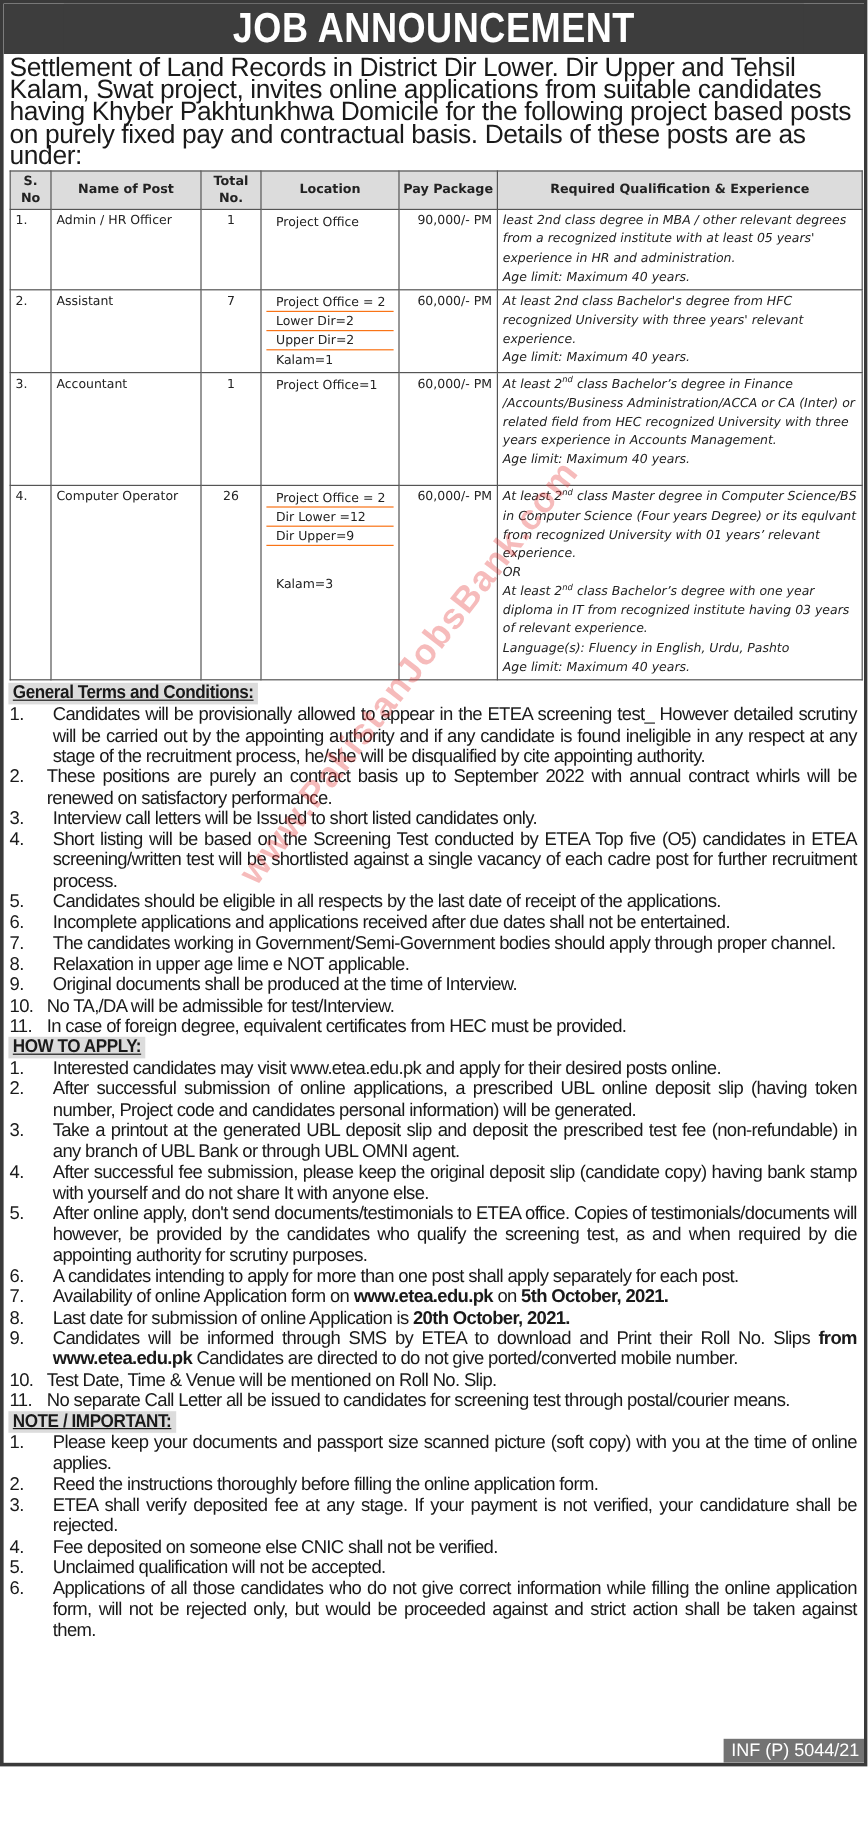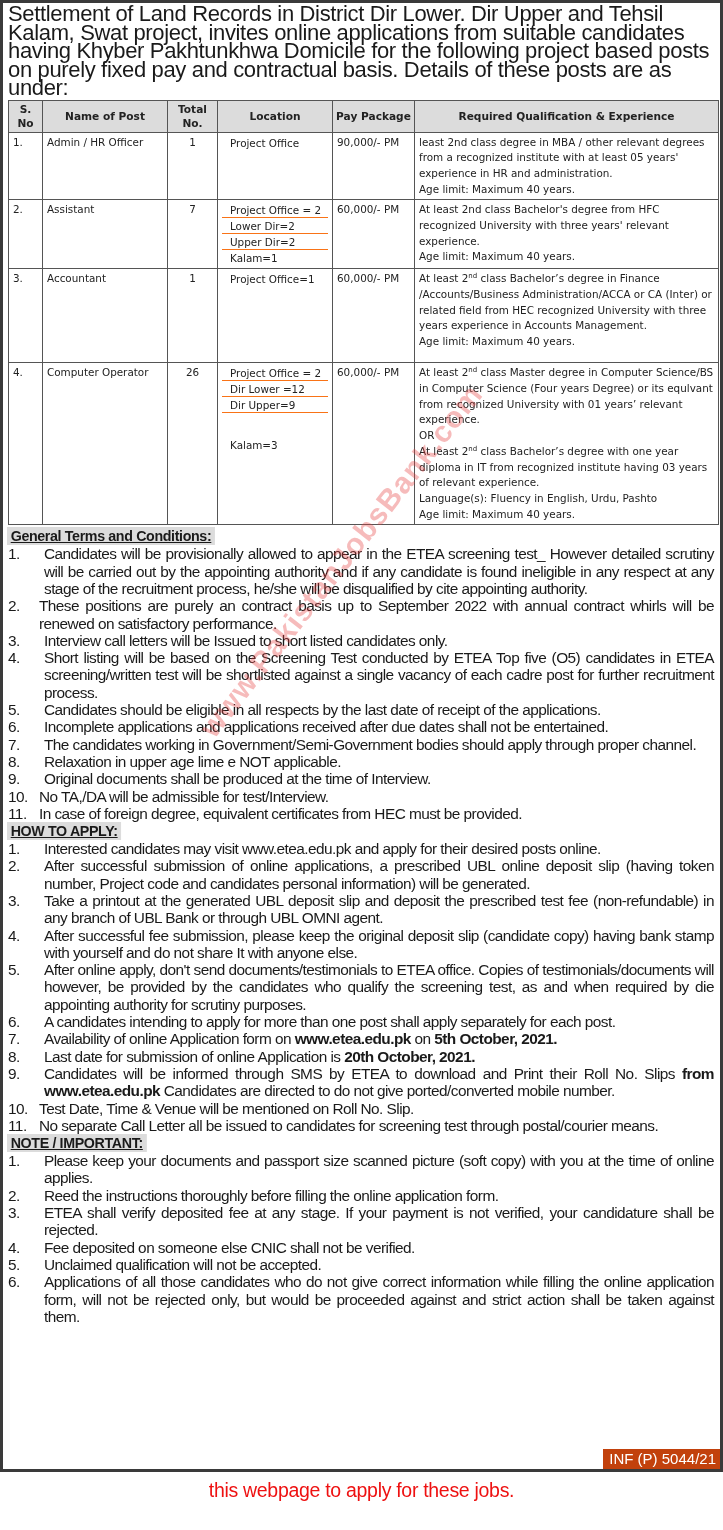--- a/index.html
+++ b/index.html
@@ -30,22 +30,22 @@
   table.posts th {
     background: #dcdcdc; font-weight: bold; text-align: center;
     border: 1px solid #555; font-size: 10.6px; line-height: 14px; padding: 1px 2px;
     height: 32px;
   }
   table.posts td { border: 1px solid #555; vertical-align: top; padding: 2px 4px; line-height: 15.7px; }
   td.c-sno { width: 34px; padding-left: 6px; }
   td.c-name { width: 125px; padding-left: 9px; }
   td.c-total { width: 50px; text-align: center; }
   td.c-loc { width: 115px; padding: 0; }
-  td.c-pay { width: 82px; text-align: left; padding-left: 2px; padding-right: 2px; }
-  td.c-qual { padding-left: 9px; }
+  td.c-pay { width: 82px; text-align: right; padding-left: 2px; padding-right: 2px; }
+  td.c-qual { padding-left: 9px; font-style: italic; }
   .loc-cell { border-bottom: 1px solid #f97316; padding: 1px 6px 0 8px; height: 16px; line-height: 15px; }
   .loc-cell:last-child { border-bottom: none; }
   sup { font-size: 7px; line-height: 0; }
 
   .section-head {
     font-weight: bold; font-size: 15.5px; line-height: 18px; padding-left: 4px;
     text-decoration: underline; background: #dcdcdc; display: inline-block;
     margin-left: 4px; padding-right: 4px; letter-spacing: -0.4px;
     transform: scaleX(0.92); transform-origin: left;
   }
@@ -53,39 +53,42 @@
   ol.terms li {
     display: flex; font-size: 15.4px; line-height: 17.3px; letter-spacing: -0.55px;
     text-align: justify;
   }
   ol.terms li .num { width: 36px; flex-shrink: 0; }
   ol.terms li .num.wide { width: 31px; }
   ol.terms li .txt { flex: 1; }
   b.hl { font-weight: bold; }
 
   .inf-tag {
-    position: absolute; right: 0; bottom: 0; background: #c2410c; color: #fff;
+    position: absolute; right: 0; bottom: 0; background: #737373; color: #fff;
     font-size: 15px; padding: 1px 4px 1px 6px; line-height: 18px;
   }
 
   .watermark {
     position: absolute; left: 190px; top: 720px; color: rgba(230, 60, 60, 0.35);
     font-size: 30px; font-weight: bold; transform: rotate(-52deg);
     transform-origin: left top; white-space: nowrap; pointer-events: none; letter-spacing: 1px;
   }
 
   .footer-note {
     position: absolute; top: 1478px; left: 0; width: 723px; text-align: center;
     color: #ee1111; font-size: 19.5px; line-height: 24px; letter-spacing: -0.3px;
   }
 </style>
 </head>
 <body>
 
 <div class="ad">
+  <div class="title-wrap">
+    <div class="title-bar">JOB ANNOUNCEMENT</div>
+  </div>
 
   <p class="intro">Settlement of Land Records in District  Dir Lower. Dir Upper and Tehsil Kalam, Swat project, invites online applications from suitable candidates having Khyber Pakhtunkhwa Domicile for the following project based posts on purely fixed pay and contractual basis. Details of these posts are as under:</p>
 
   <table class="posts">
     <thead>
       <tr>
         <th>S. No</th>
         <th>Name of Post</th>
         <th>Total No.</th>
         <th>Location</th>
@@ -286,14 +289,13 @@
           <span class="txt">Applications of all those candidates who do not give correct information while filling the online application form, will not be rejected only, but would  be proceeded against and strict action shall be taken against them.</span>
         </li>
     </ol>
   </div>
 
   <div class="watermark">www.PakistanJobsBank.com</div>
   <div class="inf-tag">INF (P) 5044/21</div>
 </div>
 
 <div class="footer-note">
-  <div>this webpage to apply for these jobs.</div>
 </div>
 
 </body></html>

